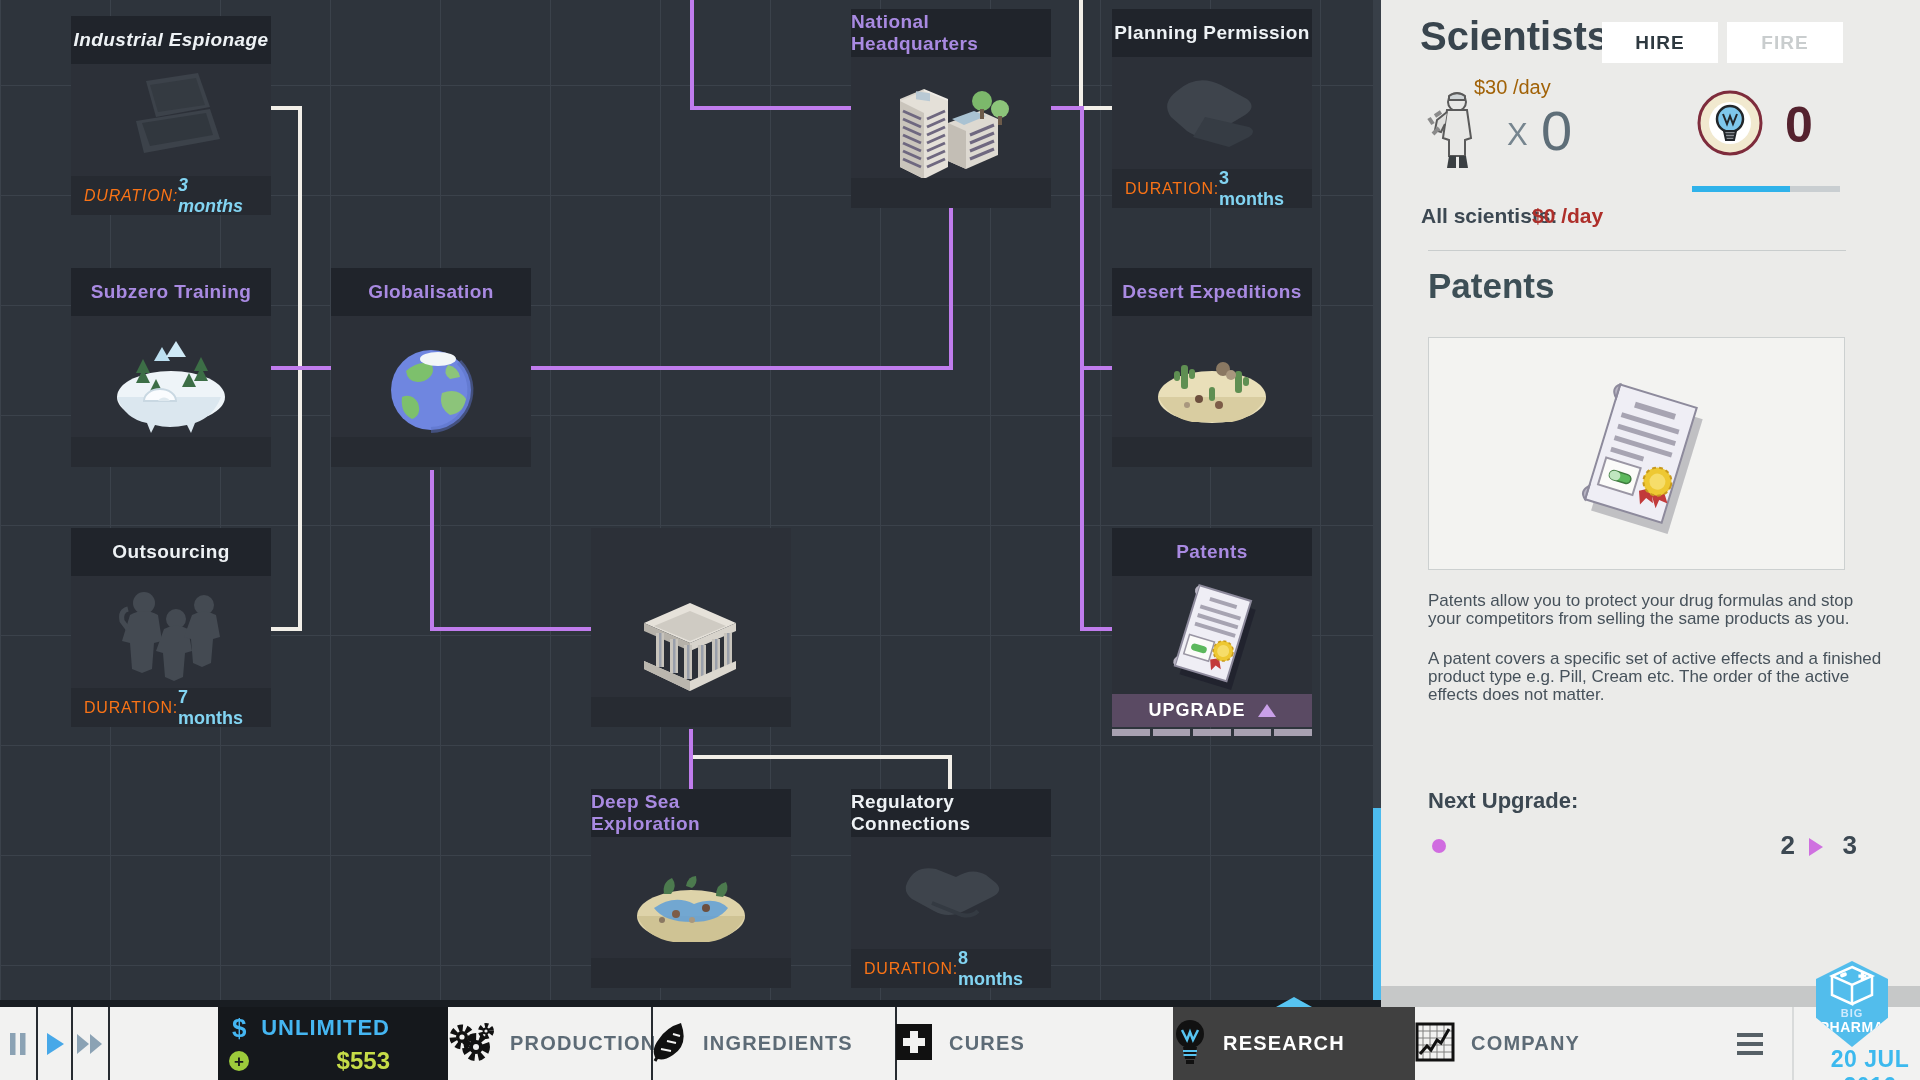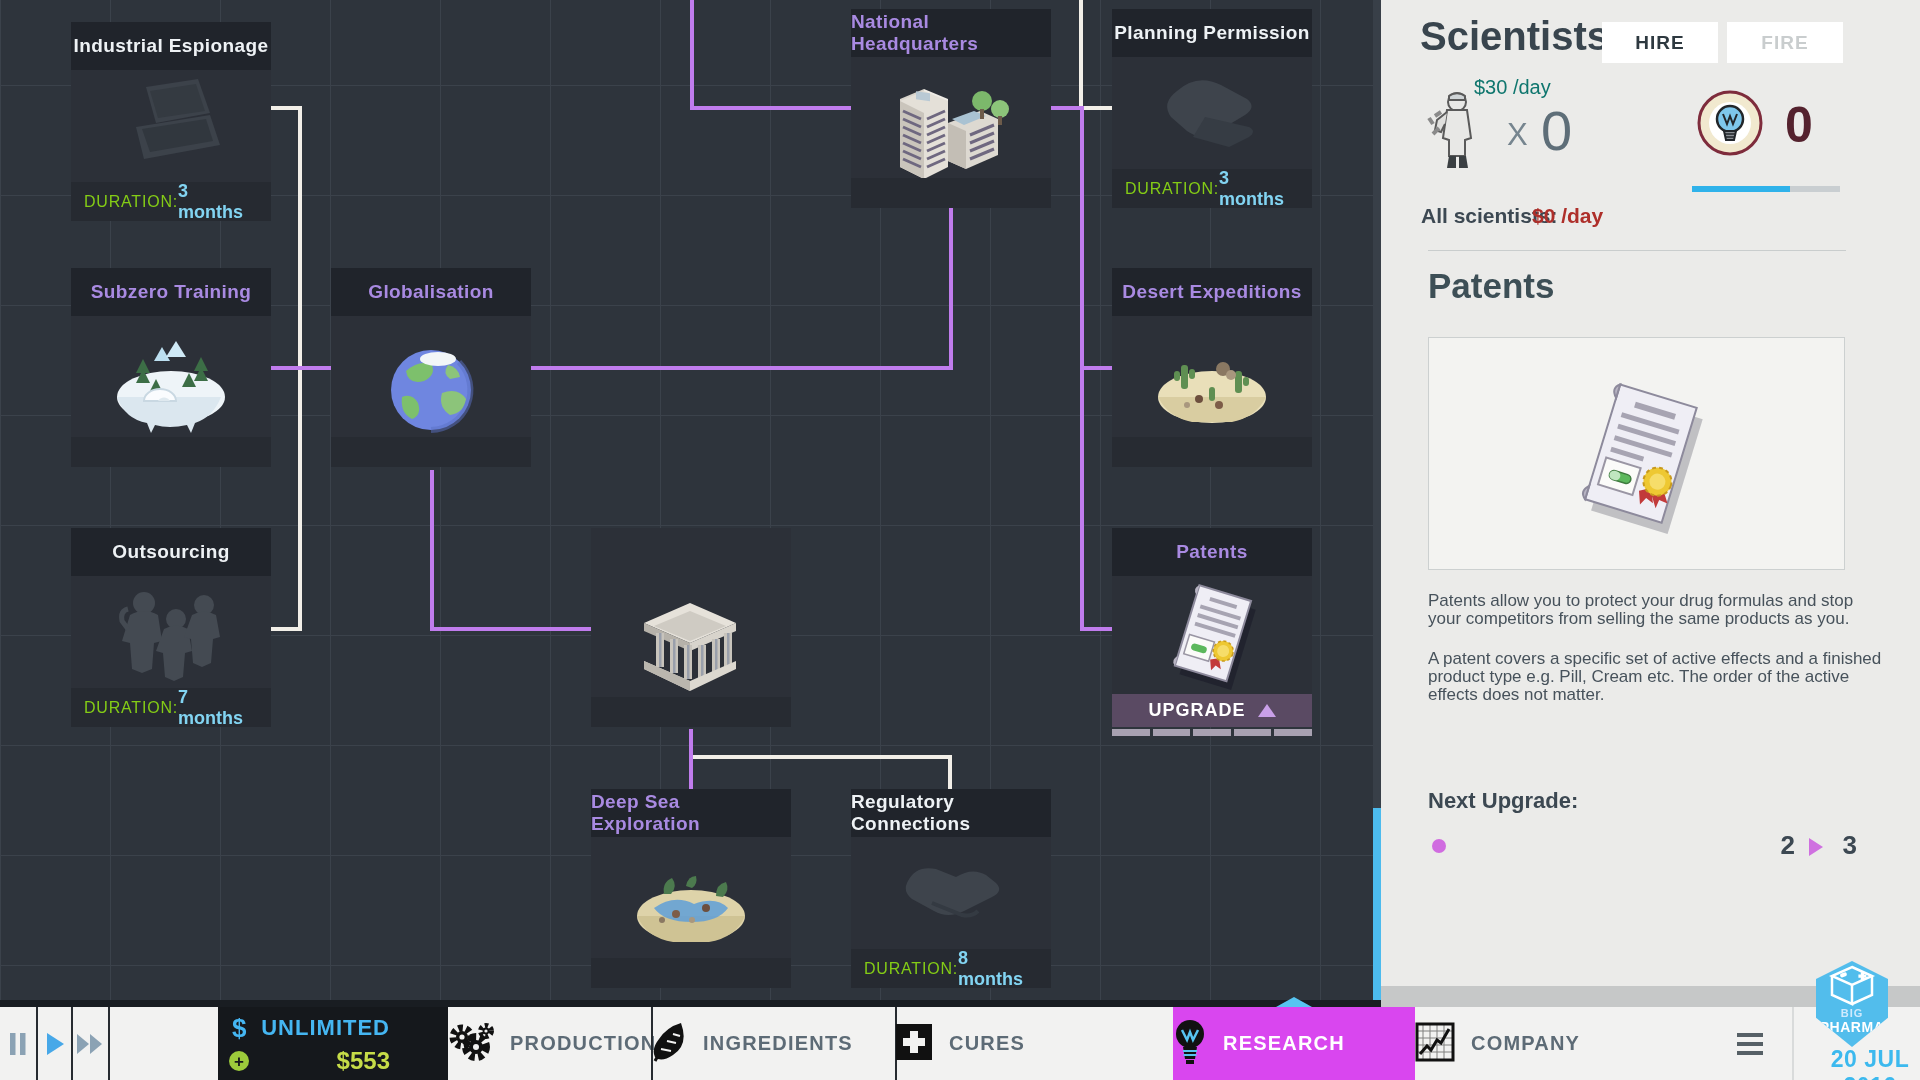--- a/index.html
+++ b/index.html
@@ -18,42 +18,42 @@
   .node-header { height:48px; background:#20242b; display:flex; align-items:center; justify-content:center; }
   .node-title { font-size:19px; font-weight:bold; letter-spacing:.4px; }
   .node.locked .node-title { color:#eef2f5; }
   .node.researched .node-title { color:#a98ae2; }
   .node-body { position:absolute; left:0; top:48px; right:0; bottom:0; display:flex; align-items:center; justify-content:center; }
   .node.has-footer .node-body { bottom:39px; }
   .node.has-upgrade .node-body { bottom:33px; }
   .node-strip { position:absolute; left:0; bottom:0; width:100%; height:30px; background:#272b32; }
   .node-footer { position:absolute; left:0; bottom:0; width:100%; height:39px; background:#262a31;
     display:flex; align-items:center; justify-content:space-between; padding:0 13px; }
-  .dur-label { color:#84cc16; font-size:16px; letter-spacing:.8px; }
+  .dur-label { color:#f97316; font-size:16px; letter-spacing:.8px; }
   .dur-value { color:#82d4f2; font-size:18px; font-weight:bold; }
   .upgrade-bar { position:absolute; left:0; bottom:0; width:100%; height:33px; background:#5a4a63;
     display:flex; align-items:center; justify-content:center; gap:12px; }
   .upgrade-text { color:#ffffff; font-size:18px; font-weight:bold; letter-spacing:1px; }
   .upgrade-tri { width:0; height:0; border-left:9px solid transparent; border-right:9px solid transparent;
     border-bottom:13px solid #c9a0e8; }
   .seg-bar { position:absolute; left:0; top:201px; width:200px; height:7px; display:flex; gap:3px; }
   .seg { flex:1; background:#a8a1b1; }
 
   
   #tree-scrollbar { position:absolute; left:1373px; top:0; width:8px; height:1007px; background:#383f48; }
   #tree-scroll-thumb { position:absolute; left:0; top:808px; width:8px; height:199px; background:#4cbbee; }
 
   
   #side-panel { position:absolute; left:1381px; top:0; width:539px; height:1007px; background:#ebebe9; }
   #panel-title { position:absolute; left:39px; top:14px; font-size:40px; font-weight:600; color:#39454e; }
   .panel-btn { position:absolute; top:22px; width:116px; height:41px; background:#ffffff; border:none;
     font-family:inherit; font-size:19px; font-weight:bold; letter-spacing:1px; color:#2e3940; cursor:pointer; }
   #hire-btn { left:221px; }
   #fire-btn { left:346px; color:#c9cdce; }
-  #sci-rate { position:absolute; left:93px; top:76px; font-size:20px; color:#0f766e; }
+  #sci-rate { position:absolute; left:93px; top:76px; font-size:20px; color:#a16207; }
   #sci-figure { position:absolute; left:44px; top:90px; }
   #sci-x { position:absolute; left:126px; top:117px; font-size:31px; color:#76858f; }
   #sci-count { position:absolute; left:160px; top:98px; font-size:56px; font-weight:400; color:#5e6e78; }
   #bulb-badge { position:absolute; left:316px; top:90px; }
   #know-count { position:absolute; left:404px; top:96px; font-size:50px; font-weight:bold; color:#54222e; }
   #know-progress { position:absolute; left:311px; top:186px; width:148px; height:6px; background:#c9ced1; }
   #know-progress-fill { height:100%; background:#2fb2ea; }
   #all-sci-label { position:absolute; left:40px; top:204px; font-size:21px; font-weight:600; color:#3c4852; }
   #all-sci-value { position:absolute; left:151px; top:204px; font-size:21px; font-weight:600; color:#ae2f2a; }
   .panel-divider { position:absolute; left:47px; top:250px; width:418px; height:1px; background:#c9cdcd; }
@@ -81,21 +81,21 @@
     display:flex; align-items:center; justify-content:center; }
   #money-box { position:absolute; left:218px; top:0; width:230px; height:73px; background:#15181c; }
   #money-symbol { position:absolute; left:14px; top:6px; font-size:26px; font-weight:bold; color:#45b6f2; }
   #money-label { position:absolute; right:58px; top:8px; font-size:22px; font-weight:600; letter-spacing:1px; color:#45b6f2; }
   #money-plus { position:absolute; left:11px; top:44px; width:20px; height:20px; border-radius:50%; background:#9ccb3b;
     display:flex; align-items:center; justify-content:center; font-size:17px; font-weight:bold; color:#15181c; line-height:1; }
   #money-profit { position:absolute; right:58px; top:40px; font-size:24px; font-weight:600; color:#c6dc48; }
   .tab { position:absolute; top:0; height:73px; display:flex; align-items:center; justify-content:flex-start; gap:16px;
     background:transparent; border:none; cursor:pointer; font-family:inherit; }
   .tab-label { font-size:20px; letter-spacing:1.2px; font-weight:600; color:#5d6b76; }
-  .tab.active { background:#d946ef;gap:16px; }
+  .tab.active { background:#404040;gap:16px; }
   .tab.active .tab-label { color:#ffffff; }
   #tab-notch { position:absolute; left:1276px; top:-10px; width:0; height:0;
     border-left:18px solid transparent; border-right:18px solid transparent; border-bottom:10px solid #57c4f1; }
   #menu-btn { position:absolute; left:1708px; top:0; width:84px; height:73px; background:none; border:none; cursor:pointer;
     display:flex; flex-direction:column; align-items:center; justify-content:center; gap:5px; }
   .menu-bar { width:26px; height:4px; background:#566066; }
 
   
   #logo-badge { position:absolute; left:1816px; top:961px; width:72px; height:86px; background:#52bdec;
     clip-path:polygon(50% 0,100% 21%,100% 66%,50% 100%,0 66%,0 21%); }
@@ -119,21 +119,21 @@
         <polyline points="691,757 950,757 950,790" fill="none" stroke="#f2efe8" stroke-width="4"></polyline>
         <polyline points="692,0 692,108 851,108" fill="none" stroke="#c07ced" stroke-width="4"></polyline>
         <polyline points="1051,108 1082,108 1082,629 1112,629" fill="none" stroke="#c07ced" stroke-width="4"></polyline>
         <polyline points="1082,368 1112,368" fill="none" stroke="#c07ced" stroke-width="4"></polyline>
         <polyline points="951,208 951,368 530,368" fill="none" stroke="#c07ced" stroke-width="4"></polyline>
         <polyline points="271,368 332,368" fill="none" stroke="#c07ced" stroke-width="4"></polyline>
         <polyline points="432,470 432,629 591,629" fill="none" stroke="#c07ced" stroke-width="4"></polyline>
         <polyline points="691,729 691,790" fill="none" stroke="#c07ced" stroke-width="4"></polyline>
       </svg>
     <div id="tree-nodes">
-        <div class="node locked has-footer" style="left: 71px; top: 22px;">
+        <div class="node locked has-footer" style="left: 71px; top: 16px; font-style: italic;">
           <div class="node-header">
             <span class="node-title">Industrial Espionage</span>
           </div>
           <div class="node-body">
             <span><svg width="130" height="110" viewBox="0 0 130 110">
                 <g fill="#3c424a">
                   <path d="M40 18 L92 10 L104 44 L50 54 Z"></path>
                   <path d="M44 22 L90 15 L99 42 L52 49 Z" fill="#343a41"></path>
                   <path d="M30 58 L104 46 L114 76 L38 90 Z"></path>
                   <path d="M36 60 L100 50 L107 72 L44 83 Z" fill="#31373e"></path>

